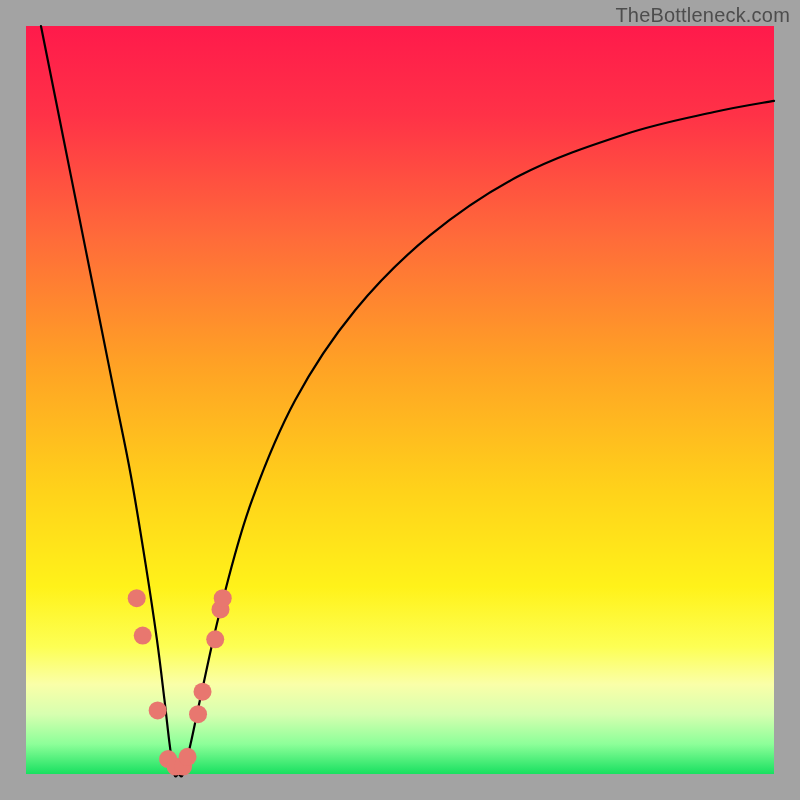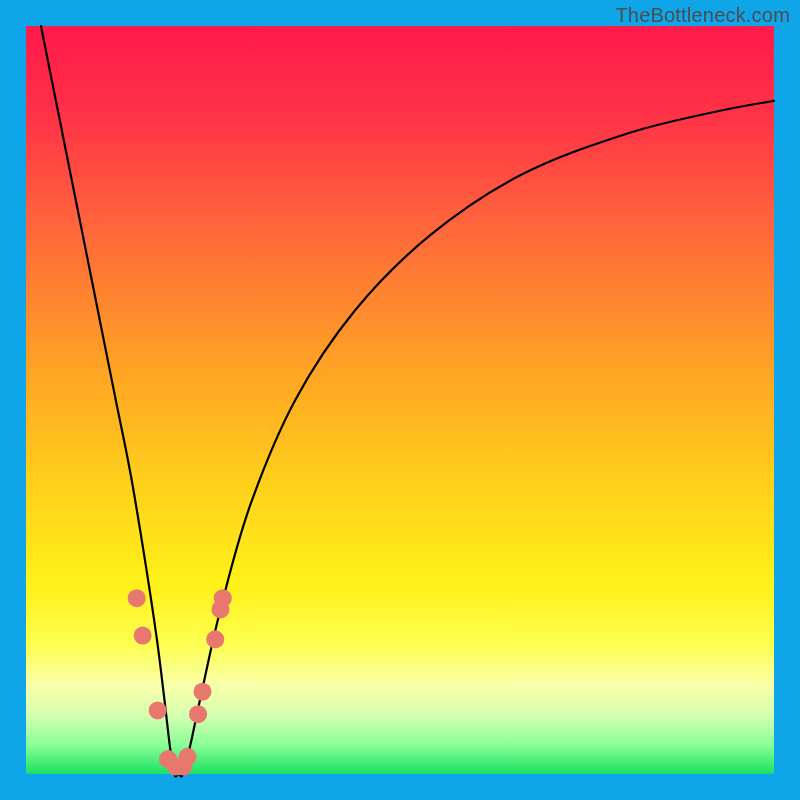--- a/index.html
+++ b/index.html
@@ -9,21 +9,21 @@
     height: 800px;
     overflow: hidden;
     background: #000;
     font-family: Arial, Helvetica, sans-serif;
   }
   .frame {
     position: absolute;
     top: 0; left: 0;
     width: 800px;
     height: 800px;
-    background: #0ea5e9;
+    background: #a3a3a3;
   }
   .plot {
     position: absolute;
     top: 26px;
     left: 26px;
     width: 748px;
     height: 748px;
     
   }
   .watermark {

